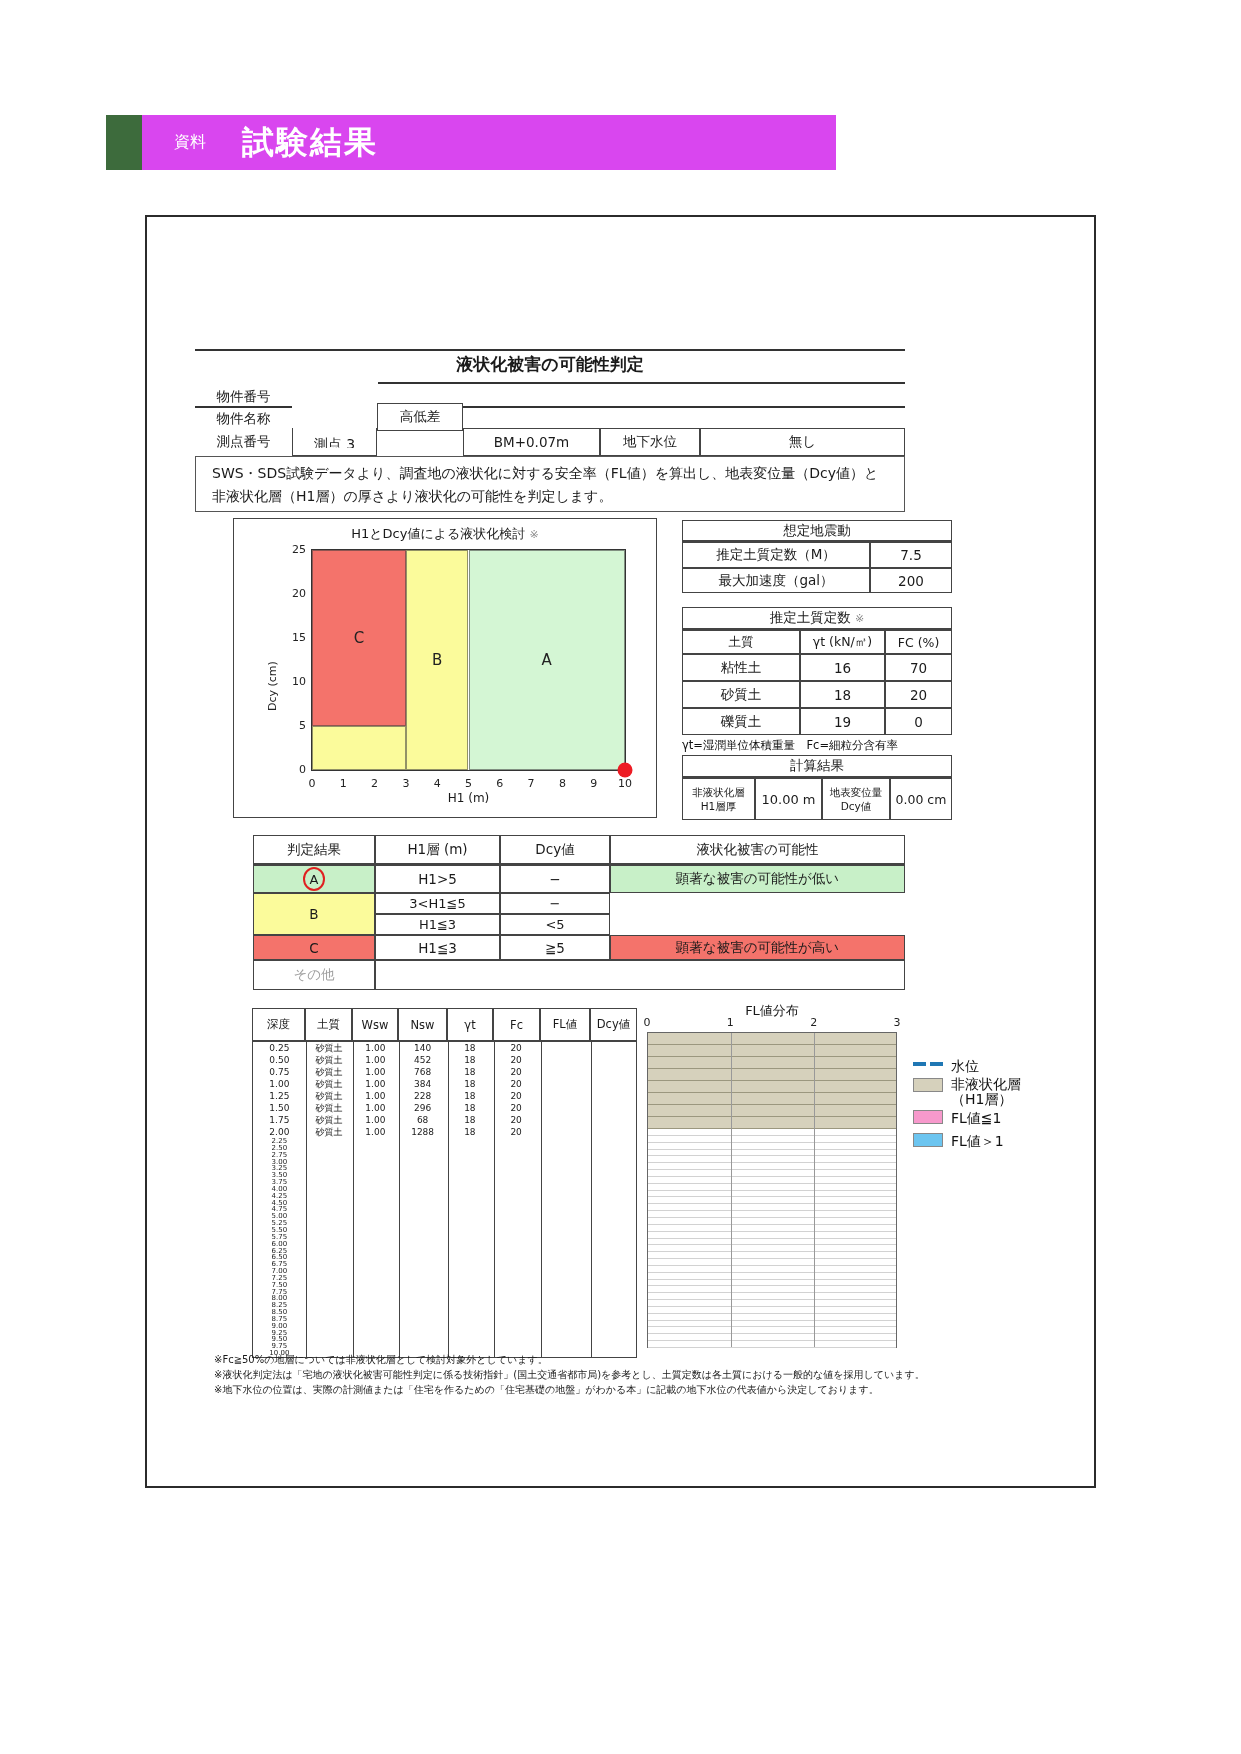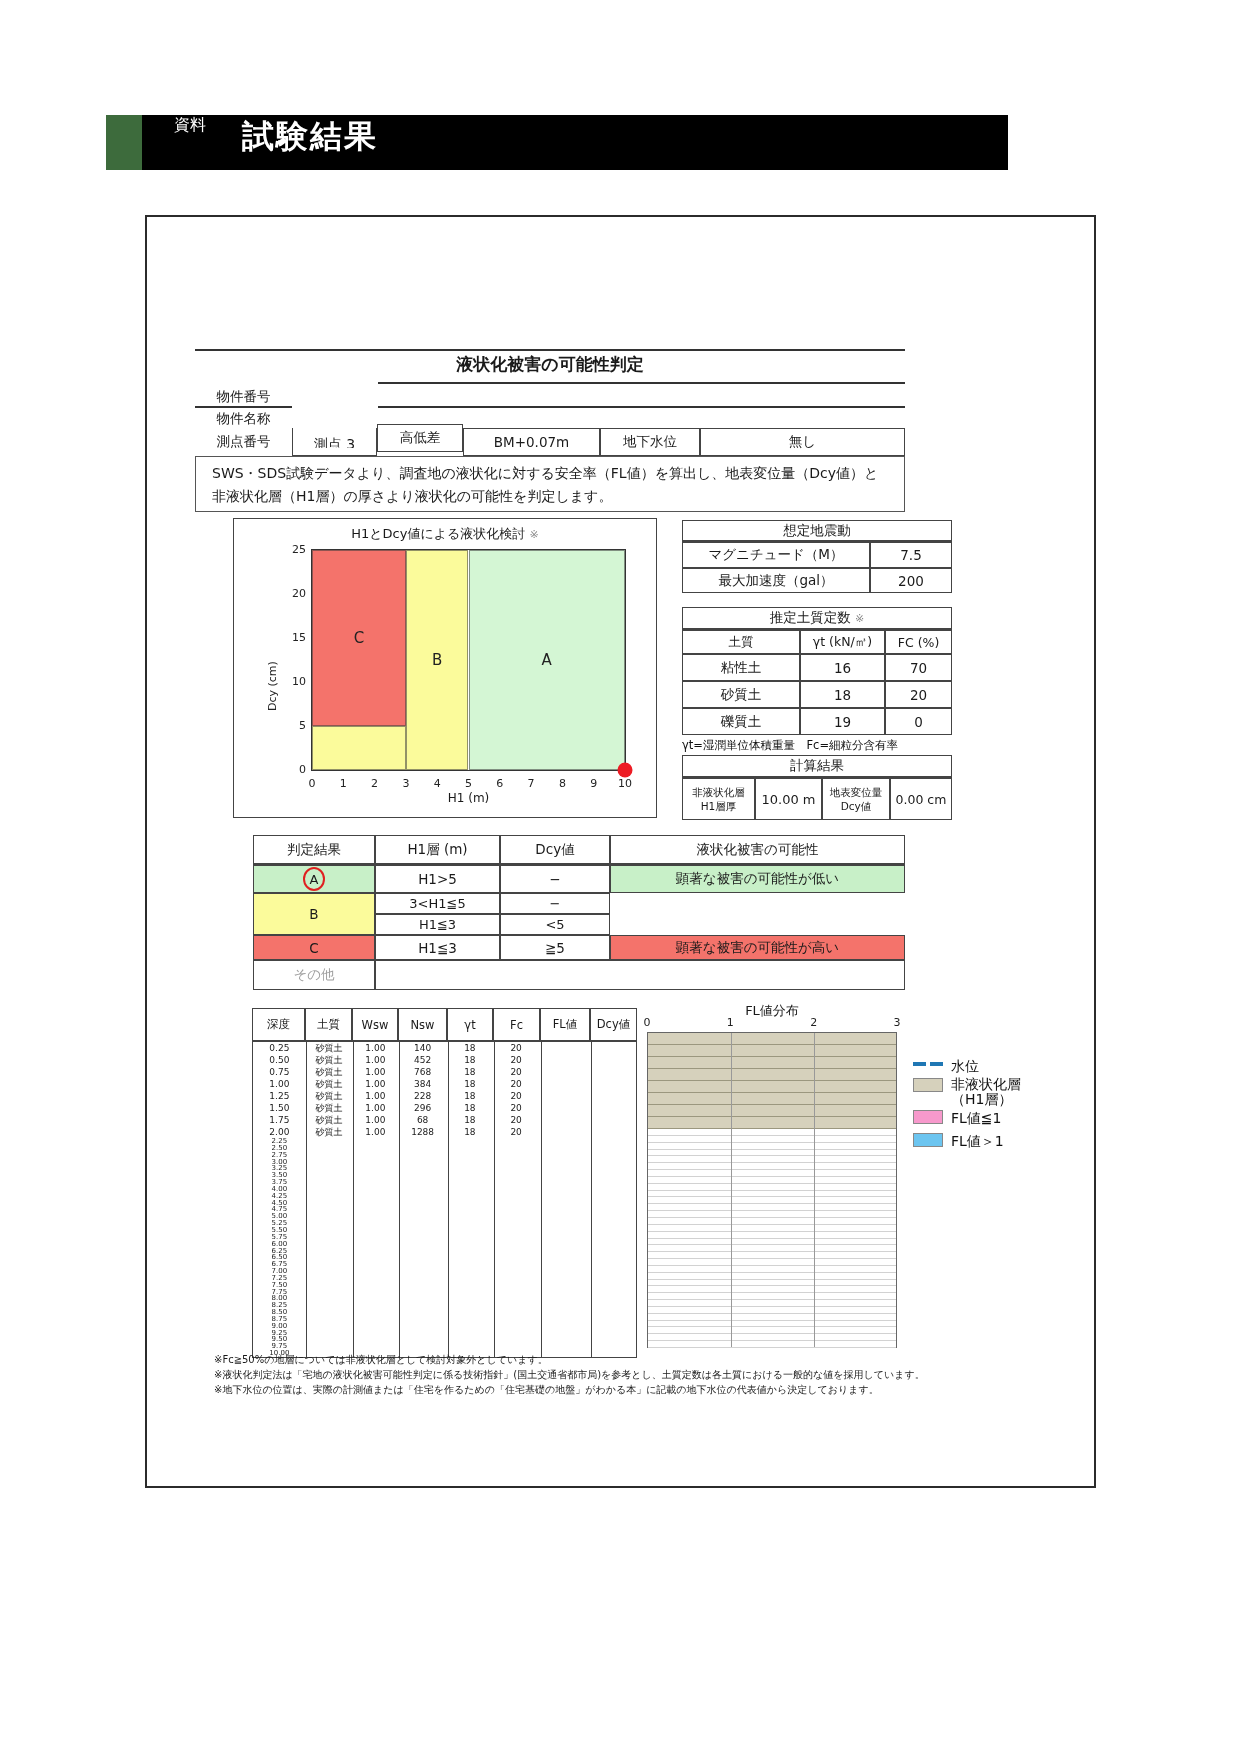--- a/index.html
+++ b/index.html
@@ -1,22 +1,22 @@
 <!DOCTYPE html>
 <html><head>
 <meta charset="utf-8">
 <style>
   html,body{margin:0;padding:0;background:#ffffff;}
   *{box-sizing:border-box;}
   .page{position:relative;width:1241px;height:1754px;background:#fff;
         font-family:"DejaVu Sans",sans-serif;color:#1a1a1a;overflow:hidden;}
   
   .banner-green{position:absolute;left:106px;top:115px;width:36px;height:55px;background:#3D6B3C;}
-  .banner-black{position:absolute;left:142px;top:115px;width:866px;height:55px;background:#000000;
-                display:flex;align-items:flex-start;}
+  .banner-black{position:absolute;left:142px;top:115px;width:694px;height:55px;background:#d946ef;
+                display:flex;align-items:center;}
   .banner-tag{color:#fff;font-size:16px;margin-left:32px;}
   .banner-title{color:#fff;font-size:32px;font-weight:bold;margin-left:36px;letter-spacing:2px;}
   
   .doc-frame{position:absolute;left:145px;top:215px;width:951px;height:1273px;border:2px solid #2b2b2b;background:#fff;}
   .line{position:absolute;background:#333;height:1.5px;}
   .doc-title{position:absolute;left:195px;top:353px;width:710px;text-align:center;
              font-size:17px;font-weight:bold;}
   .fld-label{position:absolute;font-size:13.5px;text-align:center;}
   .cell{position:absolute;border:1px solid #444;background:#fff;display:flex;
         align-items:center;justify-content:center;font-size:13.5px;}
@@ -95,21 +95,21 @@
   <div class="line" style="left:195px;top:406px;width:97px;"></div>
   <div class="line" style="left:378px;top:406px;width:527px;"></div>
   <div class="fld-label" style="left:195px;top:410px;width:97px;">物件名称</div>
   <div class="line" style="left:195px;top:428px;width:97px;"></div>
   <div class="line" style="left:378px;top:428px;width:527px;"></div>
 
   <div class="cell" style="left:195px;top:428px;width:97px;height:28px;border:none;">測点番号</div>
   <div class="cell" style="left:292px;top:428px;width:85px;height:28px;border-top:none;border-bottom:1px solid #444;">
     <div class="clip">測点 3</div>
   </div>
-  <div class="cell" style="left:377px;top:424px;width:86px;height:28px;">高低差</div>
+  <div class="cell" style="left:377px;top:403px;width:86px;height:28px;">高低差</div>
   <div class="cell" style="left:463px;top:428px;width:137px;height:28px;">BM+0.07m</div>
   <div class="cell" style="left:600px;top:428px;width:100px;height:28px;">地下水位</div>
   <div class="cell" style="left:700px;top:428px;width:205px;height:28px;">無し</div>
 
   <div class="desc-box">
     <div>SWS・SDS試験データより、調査地の液状化に対する安全率（FL値）を算出し、地表変位量（Dcy値）と</div>
     <div>非液状化層（H1層）の厚さより液状化の可能性を判定します。</div>
   </div>
 
   <div class="chart-panel">
@@ -146,21 +146,21 @@
         <span class="xtick" style="left: 187.8px;">6</span>
         <span class="xtick" style="left: 219.1px;">7</span>
         <span class="xtick" style="left: 250.4px;">8</span>
         <span class="xtick" style="left: 281.7px;">9</span>
         <span class="xtick" style="left: 313px;">10</span>
       </div>
     <div class="xlabel">H1 (m)</div>
   </div>
 
   <div class="thead" style="left:682px;top:520px;width:270px;height:22px;">想定地震動</div>
-  <div class="cell" style="left:682px;top:542px;width:188px;height:26px;">マグニチュード（M）</div>
+  <div class="cell" style="left:682px;top:542px;width:188px;height:26px;">推定土質定数（M）</div>
   <div class="cell" style="left:870px;top:542px;width:82px;height:26px;">7.5</div>
   <div class="cell" style="left:682px;top:568px;width:188px;height:25px;">最大加速度（gal）</div>
   <div class="cell" style="left:870px;top:568px;width:82px;height:25px;">200</div>
 
   <div class="thead" style="left:682px;top:607px;width:270px;height:23px;">
     <span>推定土質定数</span>&nbsp;<span class="mark">※</span>
   </div>
   <div class="cell" style="left:682px;top:630px;width:118px;height:24px;font-size:12.5px;">土質</div>
   <div class="cell" style="left:800px;top:630px;width:85px;height:24px;font-size:12.5px;">γt (kN/㎥)</div>
   <div class="cell" style="left:885px;top:630px;width:67px;height:24px;font-size:12.5px;">FC (%)</div>

